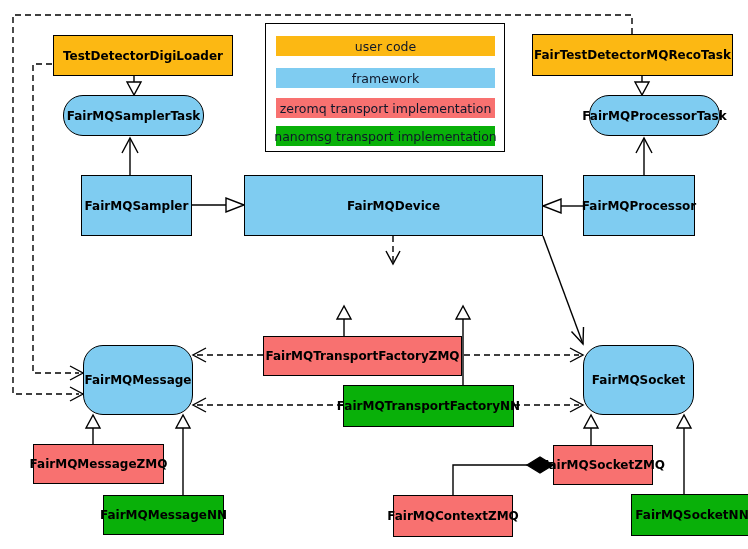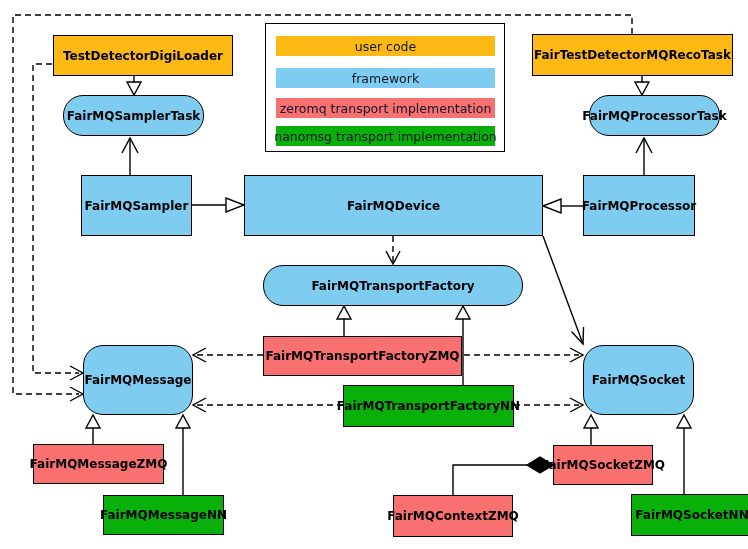--- a/index.html
+++ b/index.html
@@ -168,21 +168,20 @@
   <div class="node c-fw abstract" style="left:63px;top:95px;width:141px;height:41px;">FairMQSamplerTask</div>
 
   <div class="node c-fw abstract" style="left:573px;top:95px;width:131px;height:41px;margin-left:16px;">FairMQProcessorTask</div>
 
   <div class="node c-fw" style="left:73px;top:175px;width:111px;height:61px;margin-left:8px;">FairMQSampler</div>
 
   <div class="node c-fw" style="left:244px;top:175px;width:299px;height:61px;">FairMQDevice</div>
 
   <div class="node c-fw" style="left:583px;top:175px;width:112px;height:61px;">FairMQProcessor</div>
 
-  <div class="node c-fw abstract" style="left:263px;top:265px;width:260px;height:41px;">FairMQTransportFactory</div>
 
   <div class="node c-zmq" style="left:263px;top:336px;width:199px;height:40px;">FairMQTransportFactoryZMQ</div>
 
   <div class="node c-nn" style="left:343px;top:385px;width:171px;height:42px;">FairMQTransportFactoryNN</div>
 
   <div class="node c-fw abstract" style="left:83px;top:345px;width:110px;height:70px;">FairMQMessage</div>
 
   <div class="node c-fw abstract" style="left:583px;top:345px;width:111px;height:70px;">FairMQSocket</div>
 
   <div class="node c-zmq" style="left:33px;top:444px;width:131px;height:40px;">FairMQMessageZMQ</div>

